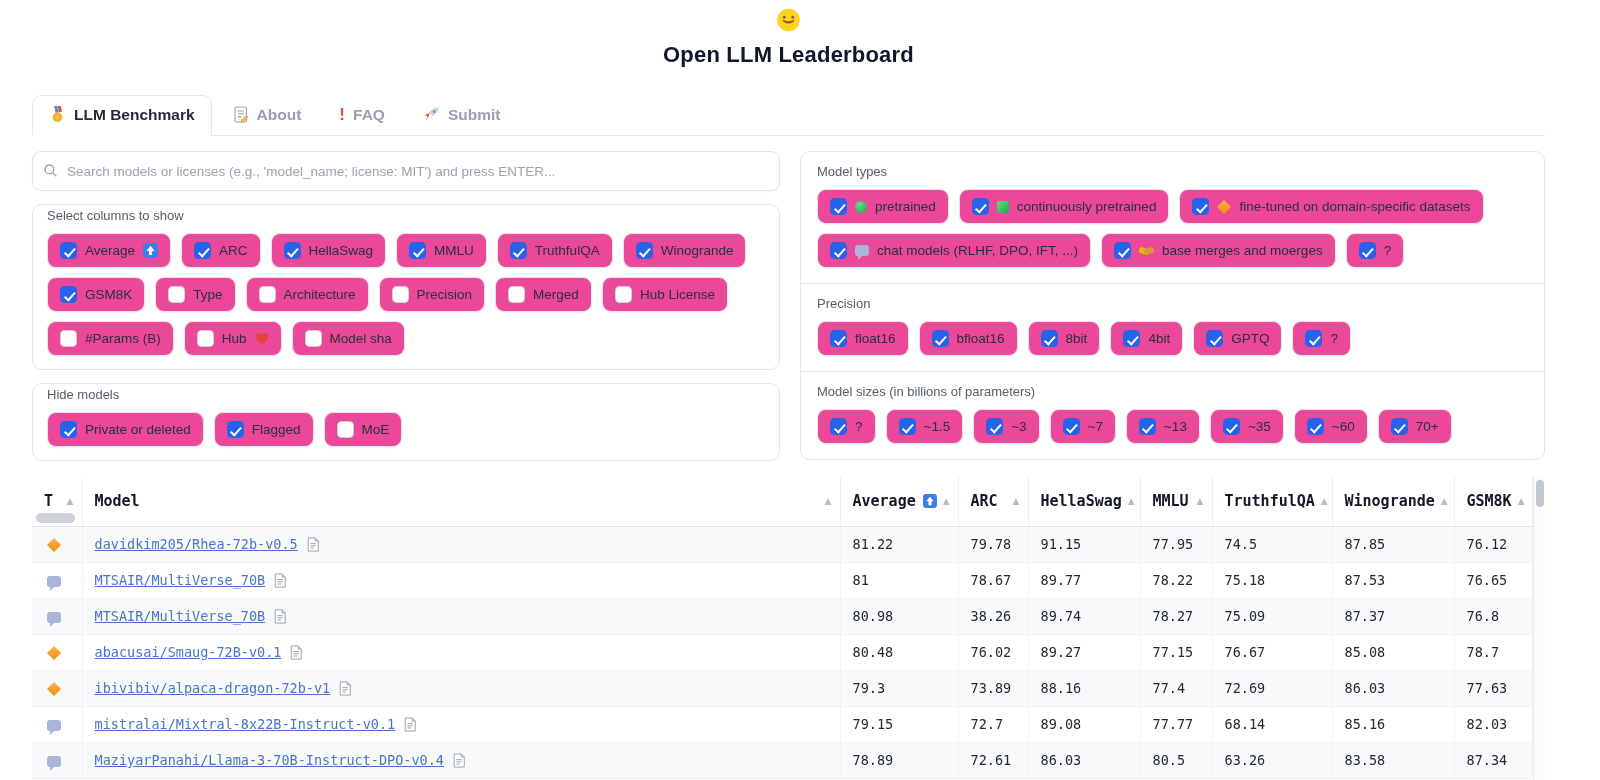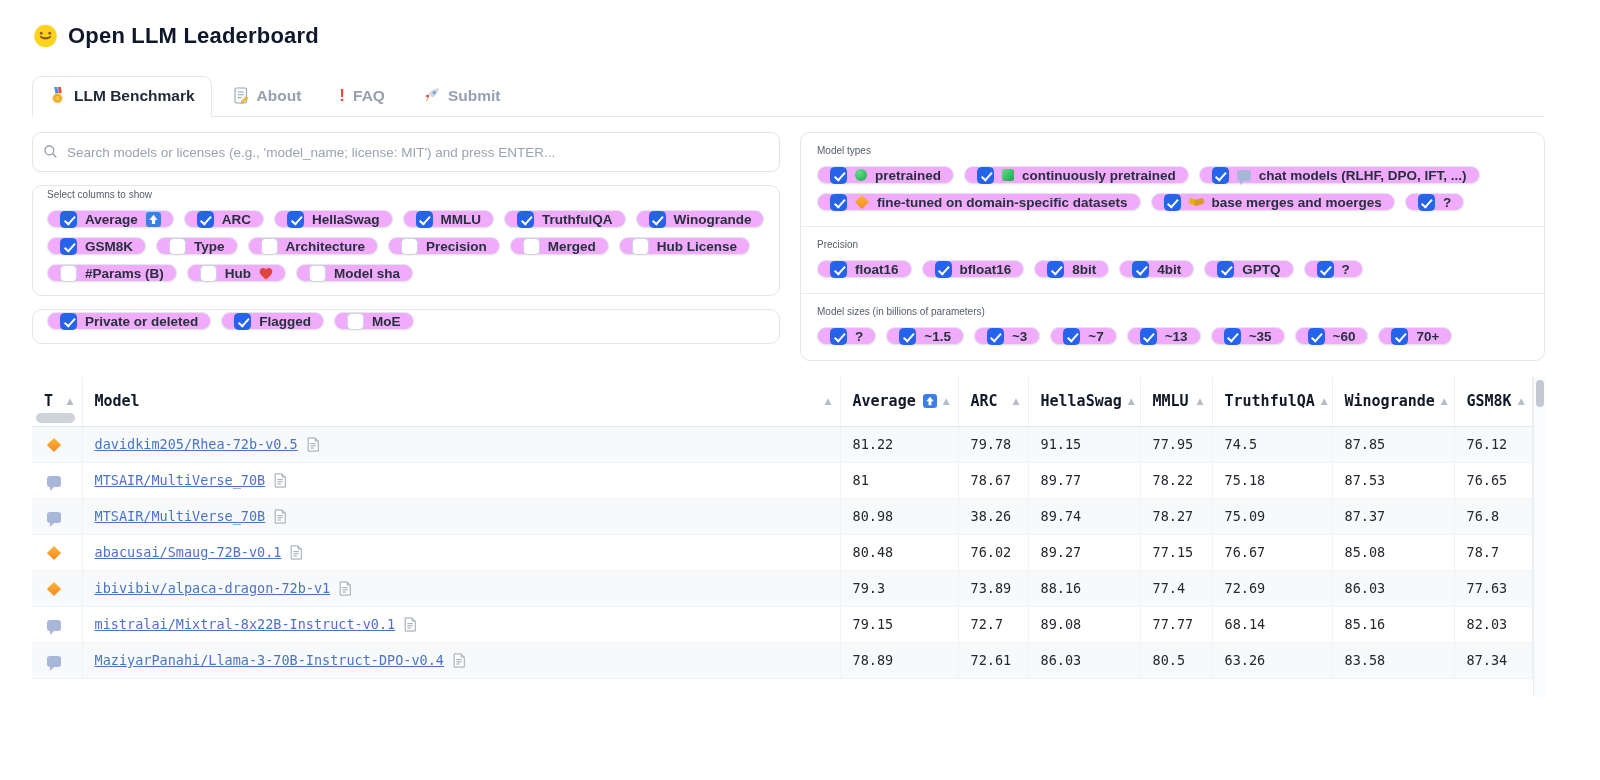--- a/index.html
+++ b/index.html
@@ -4,21 +4,21 @@
 <style>
   * { box-sizing: border-box; }
   html,body { margin:0; padding:0; }
   body {
     width:1600px; height:780px; overflow:hidden; background:#fff;
     font-family:"Liberation Sans", sans-serif; color:#1f2937;
   }
   .page { width:1513px; margin-left:32px; }
 
   
-  .titlebar { display:flex; align-items:center; gap:9px; padding-top:22px; }
+  .titlebar { display:flex; align-items:center; gap:9px; padding-top:6px;flex-direction:column; }
   .title { font-size:22px; font-weight:700; color:#0f172a; letter-spacing:.2px; }
 
   
   .tabs { display:flex; gap:4px; margin-top:27px; border-bottom:1px solid #e5e7eb; align-items:flex-end; }
   .tab {
     display:flex; align-items:flex-start; gap:8px; padding:10px 16px 11px;
     font-size:15.5px; font-weight:600; color:#97a0ae; cursor:pointer;
     border:1px solid transparent; border-radius:9px 9px 0 0; margin-bottom:-1px;
     background:transparent;
   }
@@ -36,27 +36,27 @@
     width:100%; height:40px; border:1px solid #e1e4e8; border-radius:9px;
     padding:0 12px 0 34px; font-size:13.5px; color:#374151; background:#fff;
     box-shadow:0 1px 2px rgba(0,0,0,.03); outline:none;
     font-family:"Liberation Sans", sans-serif;
   }
   .search-input::placeholder { color:#9aa3af; }
   .search-icon { position:absolute; left:11px; top:12px; line-height:0; }
 
   
   .panel { border:1px solid #e3e6ea; border-radius:10px; background:#fff; padding:2px 14px 13px; }
-  .panel-label { font-size:10px; color:#545d68; margin:1px 0 10px; }
+  .panel-label { font-size:13px; color:#545d68; margin:1px 0 10px; }
   .chips { display:flex; flex-wrap:wrap; gap:9px 10px; }
   .chip {
     display:inline-flex; align-items:center; gap:8px; border:1px solid #e3e6ea;
-    border-radius:9px; background:#f0abfc; padding:0 12px; height:18px;
+    border-radius:9px; background:#ec4899; padding:0 12px; height:35px;
     box-shadow:0 1px 2px rgba(0,0,0,.05); cursor:pointer;
-    font-size:13.5px; font-weight:700; color:#27303c; white-space:nowrap;
+    font-size:13.5px; font-weight:400; color:#27303c; white-space:nowrap;
   }
   .box { width:17px; height:17px; border:1px solid #ccd2da; border-radius:4.5px; background:#fff; flex:0 0 auto; position:relative; }
   .chip.checked .box { background:var(--checkbox-blue,#2563eb); border-color:var(--checkbox-blue,#2563eb); }
   .chip.checked .box::after {
     content:""; position:absolute; left:5.5px; top:2.5px; width:4px; height:8.5px;
     border:solid #fff; border-width:0 2.2px 2.2px 0; transform:rotate(42deg);
   }
   .ic { display:inline-flex; align-items:center; line-height:0; }
 
   .rp-section { padding:11px 16px 15px; }
@@ -236,20 +236,21 @@
               </span>
             </label>
           <label class="chip unchecked">
               <span class="box"></span>
               <span>Model sha</span>
             </label>
         </div>
       </div>
 
       <div class="panel">
+        <div class="panel-label">Hide models</div>
         <div class="chips">
           <label class="chip checked">
               <span class="box"></span>
               <span>Private or deleted</span>
             </label>
           <label class="chip checked">
               <span class="box"></span>
               <span>Flagged</span>
             </label>
           <label class="chip unchecked">
@@ -269,27 +270,27 @@
               <span class="ic icon-green-circle"></span>
               <span>pretrained</span>
             </label>
           <label class="chip checked">
               <span class="box"></span>
               <span class="ic icon-green-square"></span>
               <span>continuously pretrained</span>
             </label>
           <label class="chip checked">
               <span class="box"></span>
+              <span class="ic icon-orange-diamond"></span>
+              <span>fine-tuned on domain-specific datasets</span>
+            </label>
+          <label class="chip checked">
+              <span class="box"></span>
               <span class="ic icon-chat"></span>
               <span>chat models (RLHF, DPO, IFT, ...)</span>
-            </label>
-          <label class="chip checked">
-              <span class="box"></span>
-              <span class="ic icon-orange-diamond"></span>
-              <span>fine-tuned on domain-specific datasets</span>
             </label>
           <label class="chip checked">
               <span class="box"></span>
               <span class="ic icon-handshake"></span>
               <span>base merges and moerges</span>
             </label>
           <label class="chip checked">
               <span class="box"></span>
               <span>?</span>
             </label>

